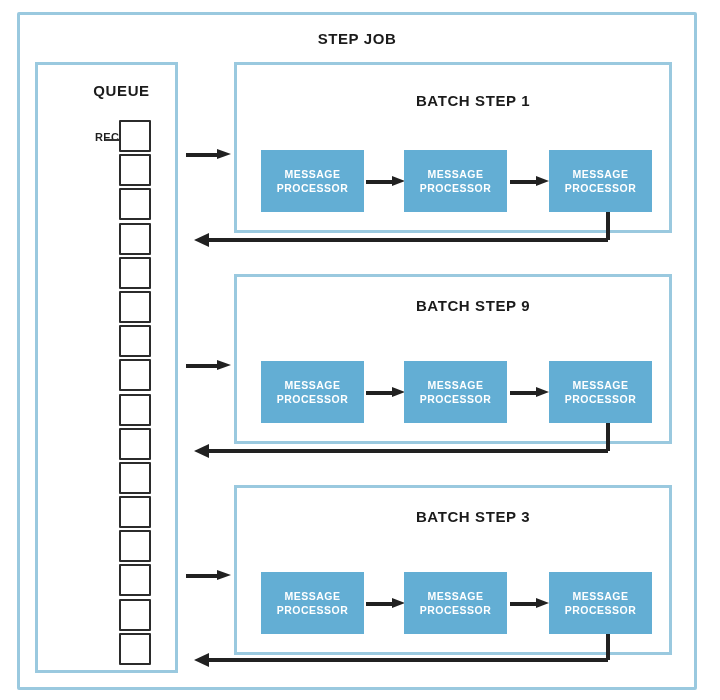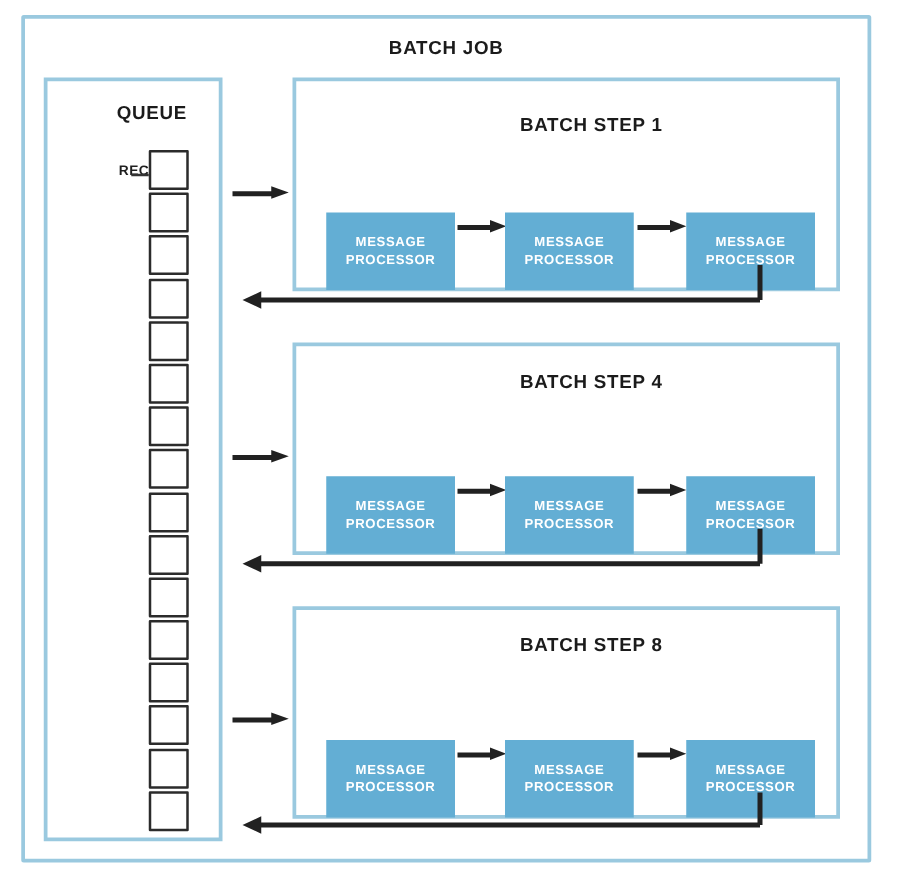--- a/index.html
+++ b/index.html
@@ -71,21 +71,20 @@
   #mp-row-3{left:261px;top:572px;width:390px;}
   .mp-box{
     position:absolute;top:0;width:103px;height:62px;
     background:#63aed4;
     color:#ffffff;
     font-size:10.5px;font-weight:bold;letter-spacing:0.5px;
     display:flex;flex-direction:column;
     align-items:center;justify-content:center;
     line-height:1.35;
     text-align:center;
-    margin-top:20px;
   }
   .mp-box .l1,.mp-box .l2{display:block;}
   .mp-1{left:0;}
   .mp-2{left:143px;}
   .mp-3{left:288px;}
 
   
   .chain-arrow{position:absolute;top:27px;height:8px;width:40px;}
   .chain-arrow .shaft{
     position:absolute;left:0;top:2.5px;width:27px;height:4px;background:#212121;
@@ -141,21 +140,21 @@
   #return-path-3 .horiz{left:208px;top:658px;width:400px;}
   #return-path-3 .head {left:194px;top:653px;}
 </style>
 </head>
 <body>
 
 <div id="stage">
 
   <div class="panel" id="outer-frame"></div>
 
-  <div class="title" id="batch-job-title">BATCH JOB</div>
+  <div class="title" id="batch-job-title">STEP JOB</div>
 
   <div class="panel" id="queue-panel"></div>
   <div class="title" id="queue-title">QUEUE</div>
 
   <div id="record-label">RECORD</div>
   <div id="record-leader"></div>
 
   <div id="queue-records">
     <div class="record-box"></div>
     <div class="record-box"></div>
@@ -206,21 +205,21 @@
     </div>
   </div>
 
   <div class="return-path" id="return-path-1">
     <span class="vert"></span>
       <span class="horiz"></span>
       <span class="head"></span>
   </div>
 
   <div class="panel batch-step" id="batch-step-2"></div>
-  <div class="title step-title" id="batch-step-2-title">BATCH STEP 4</div>
+  <div class="title step-title" id="batch-step-2-title">BATCH STEP 9</div>
 
   <div class="feed-arrow" id="feed-arrow-2">
     <span class="shaft"></span>
       <span class="head"></span>
   </div>
 
   <div class="mp-row" id="mp-row-2">
     <div class="mp-box mp-1">
       <span class="l1">MESSAGE</span>
       <span class="l2">PROCESSOR</span>
@@ -243,21 +242,21 @@
     </div>
   </div>
 
   <div class="return-path" id="return-path-2">
     <span class="vert"></span>
       <span class="horiz"></span>
       <span class="head"></span>
   </div>
 
   <div class="panel batch-step" id="batch-step-3"></div>
-  <div class="title step-title" id="batch-step-3-title">BATCH STEP 8</div>
+  <div class="title step-title" id="batch-step-3-title">BATCH STEP 3</div>
 
   <div class="feed-arrow" id="feed-arrow-3">
     <span class="shaft"></span>
       <span class="head"></span>
   </div>
 
   <div class="mp-row" id="mp-row-3">
     <div class="mp-box mp-1">
       <span class="l1">MESSAGE</span>
       <span class="l2">PROCESSOR</span>

